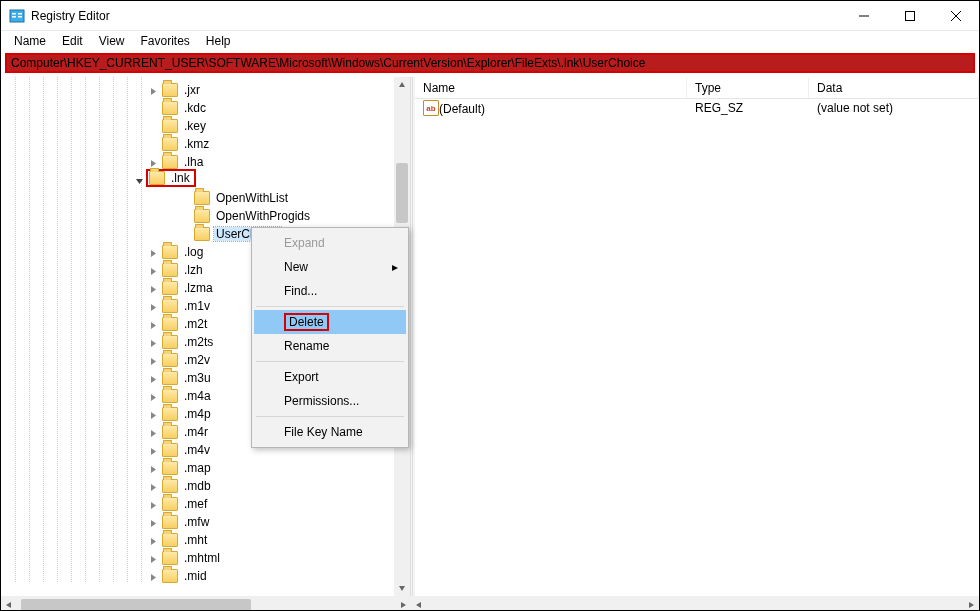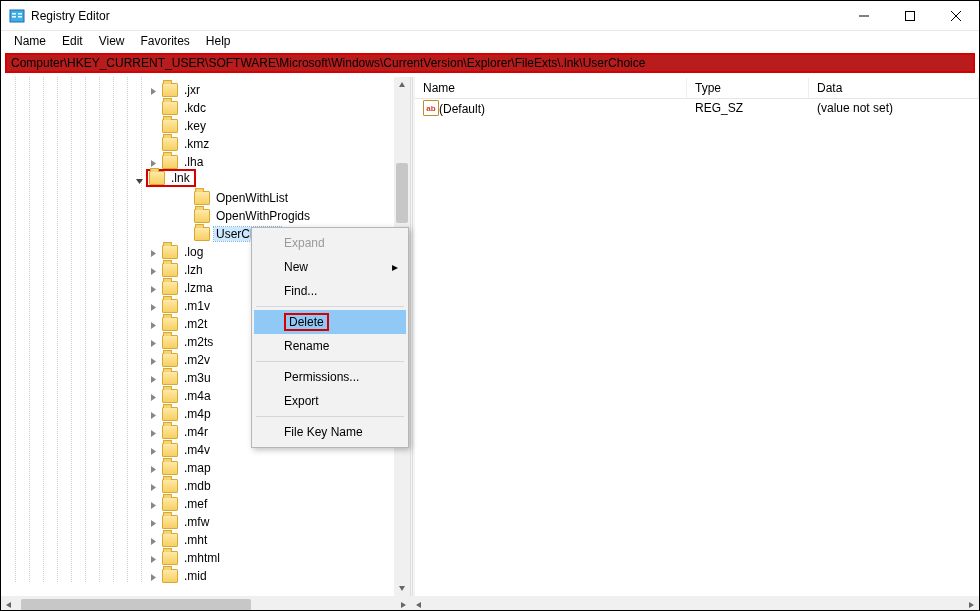--- a/index.html
+++ b/index.html
@@ -603,22 +603,22 @@
     </div>
   <div class="sep"></div>
   <div class="mi hover">
       <span class="red-box-delete"><span>Delete</span></span>
     </div>
   <div class="mi">
       <span>Rename</span>
     </div>
   <div class="sep"></div>
   <div class="mi">
+      <span>Export</span>
+    </div>
+  <div class="mi">
       <span>Permissions...</span>
-    </div>
-  <div class="mi">
-      <span>Export</span>
     </div>
   <div class="sep"></div>
   <div class="mi">
       <span>File Key Name</span>
     </div>
 </div>
 
 </body></html>

